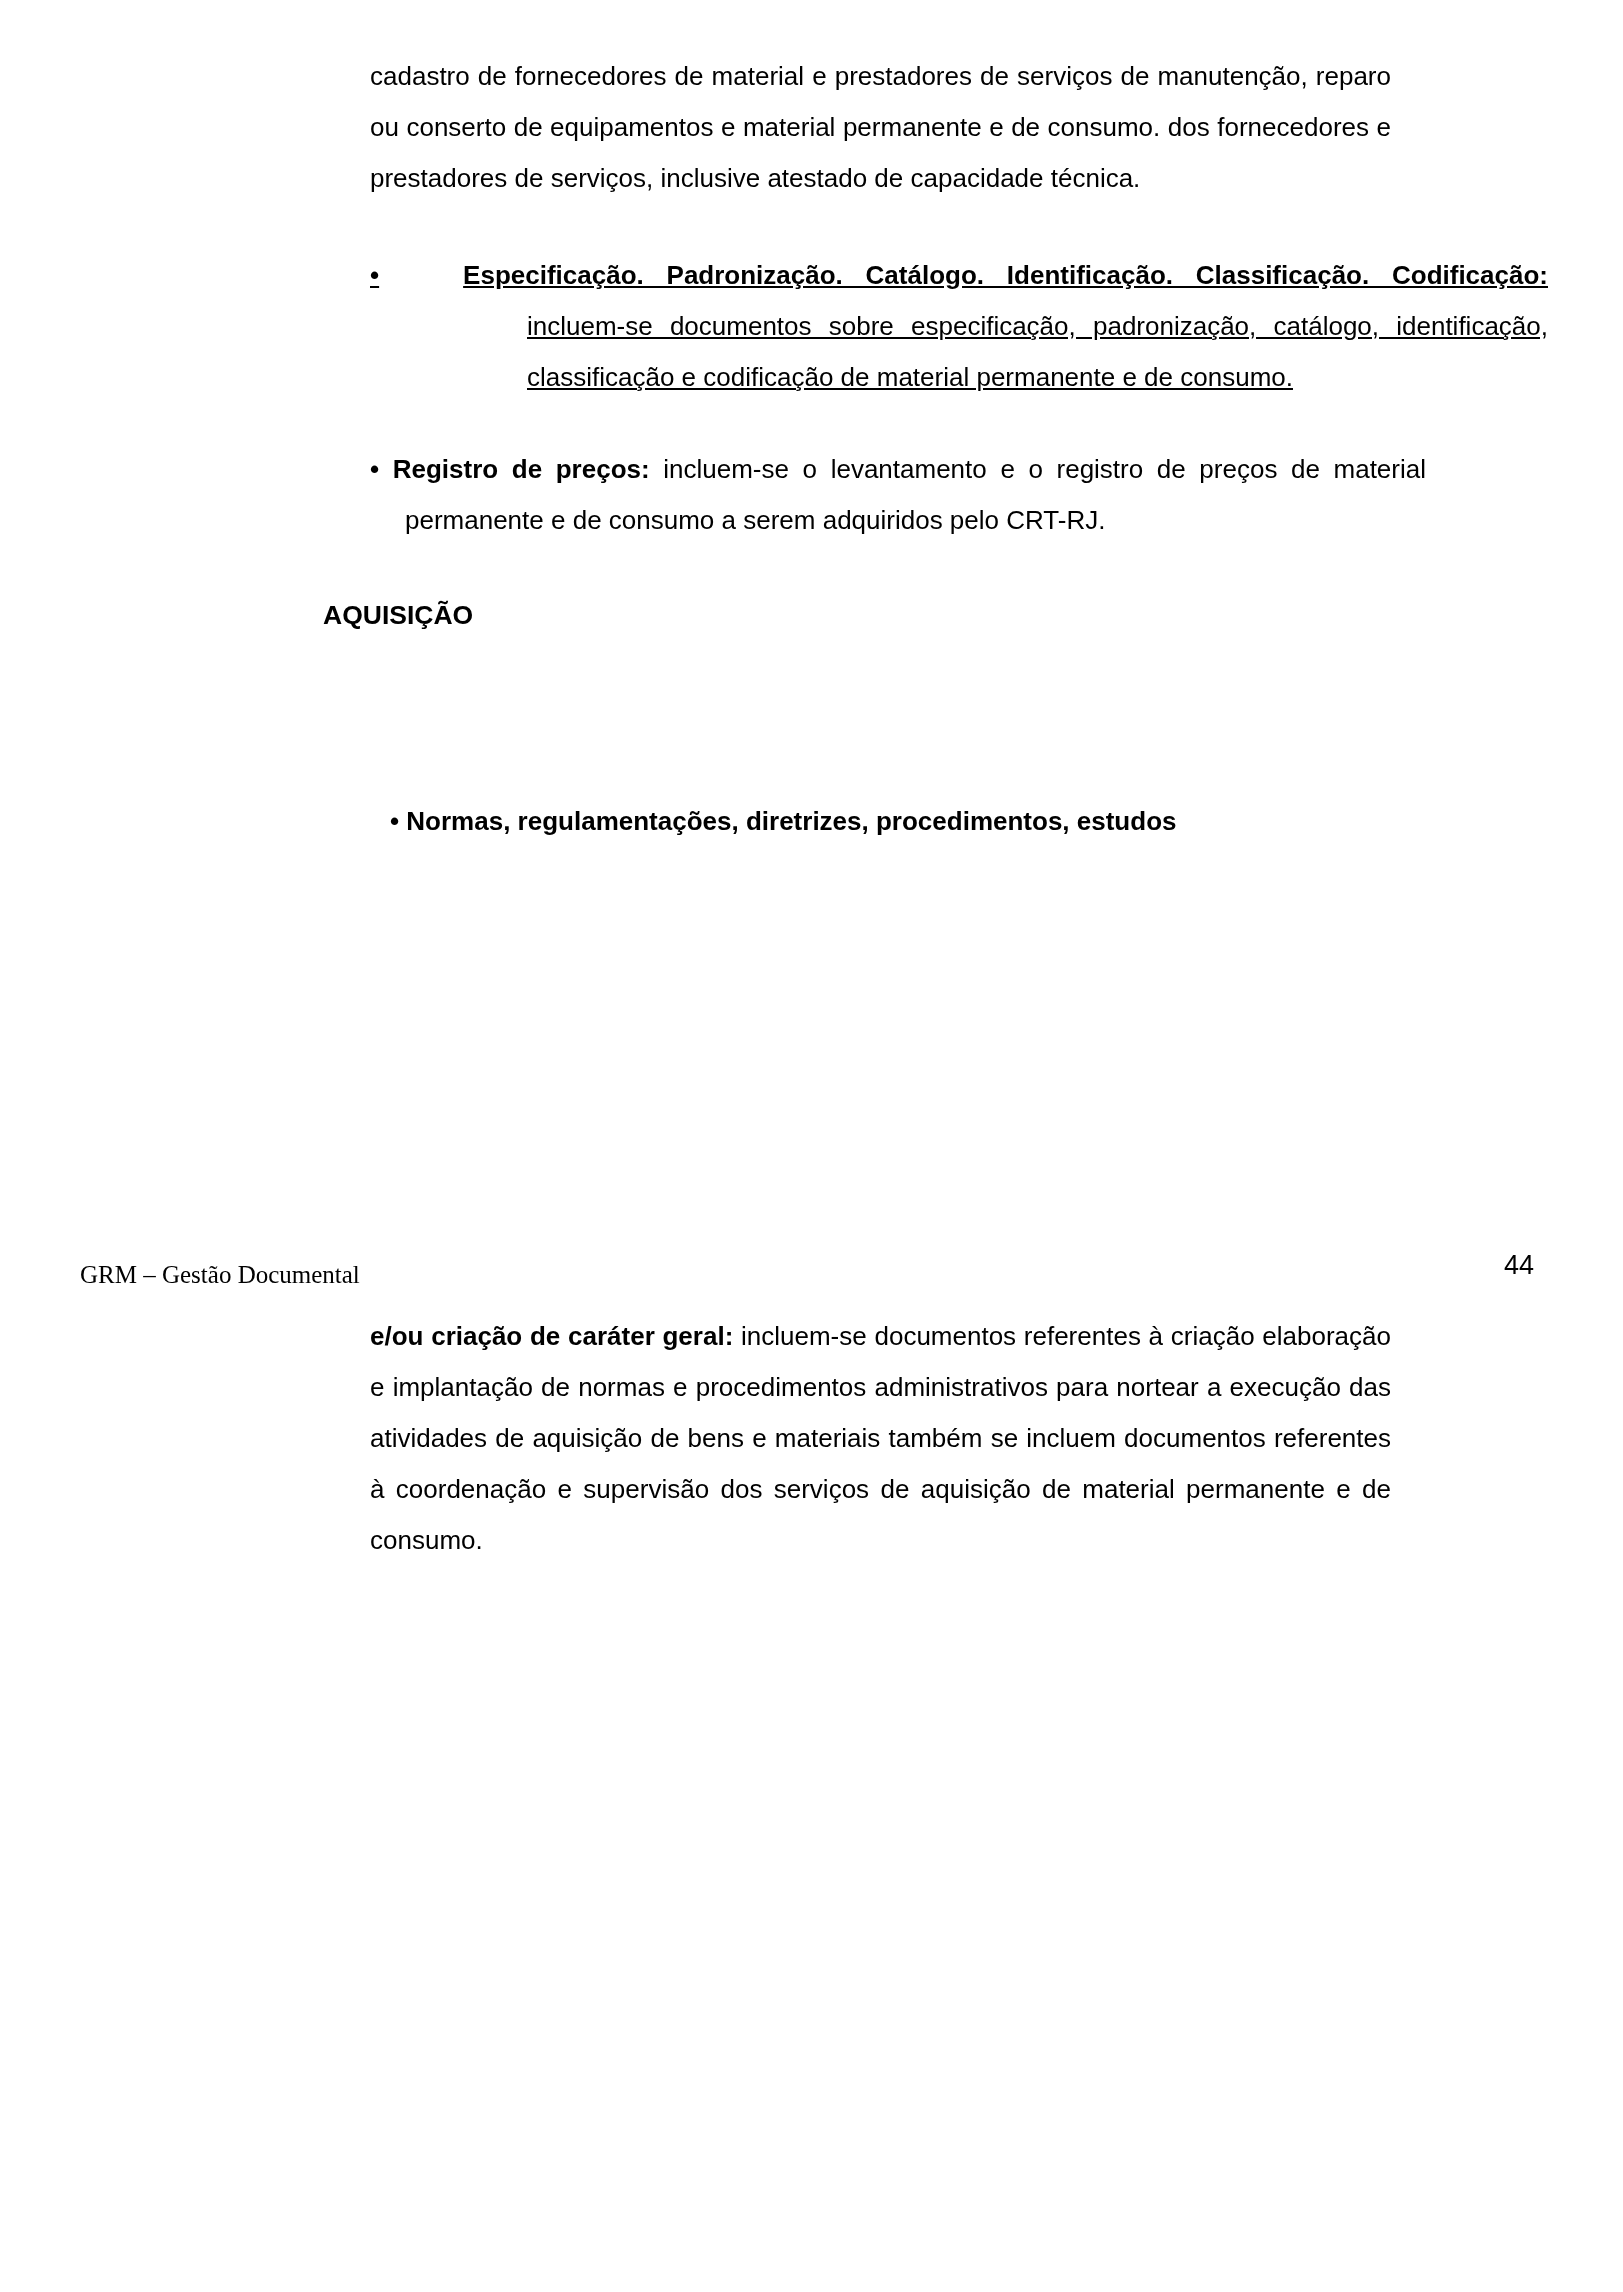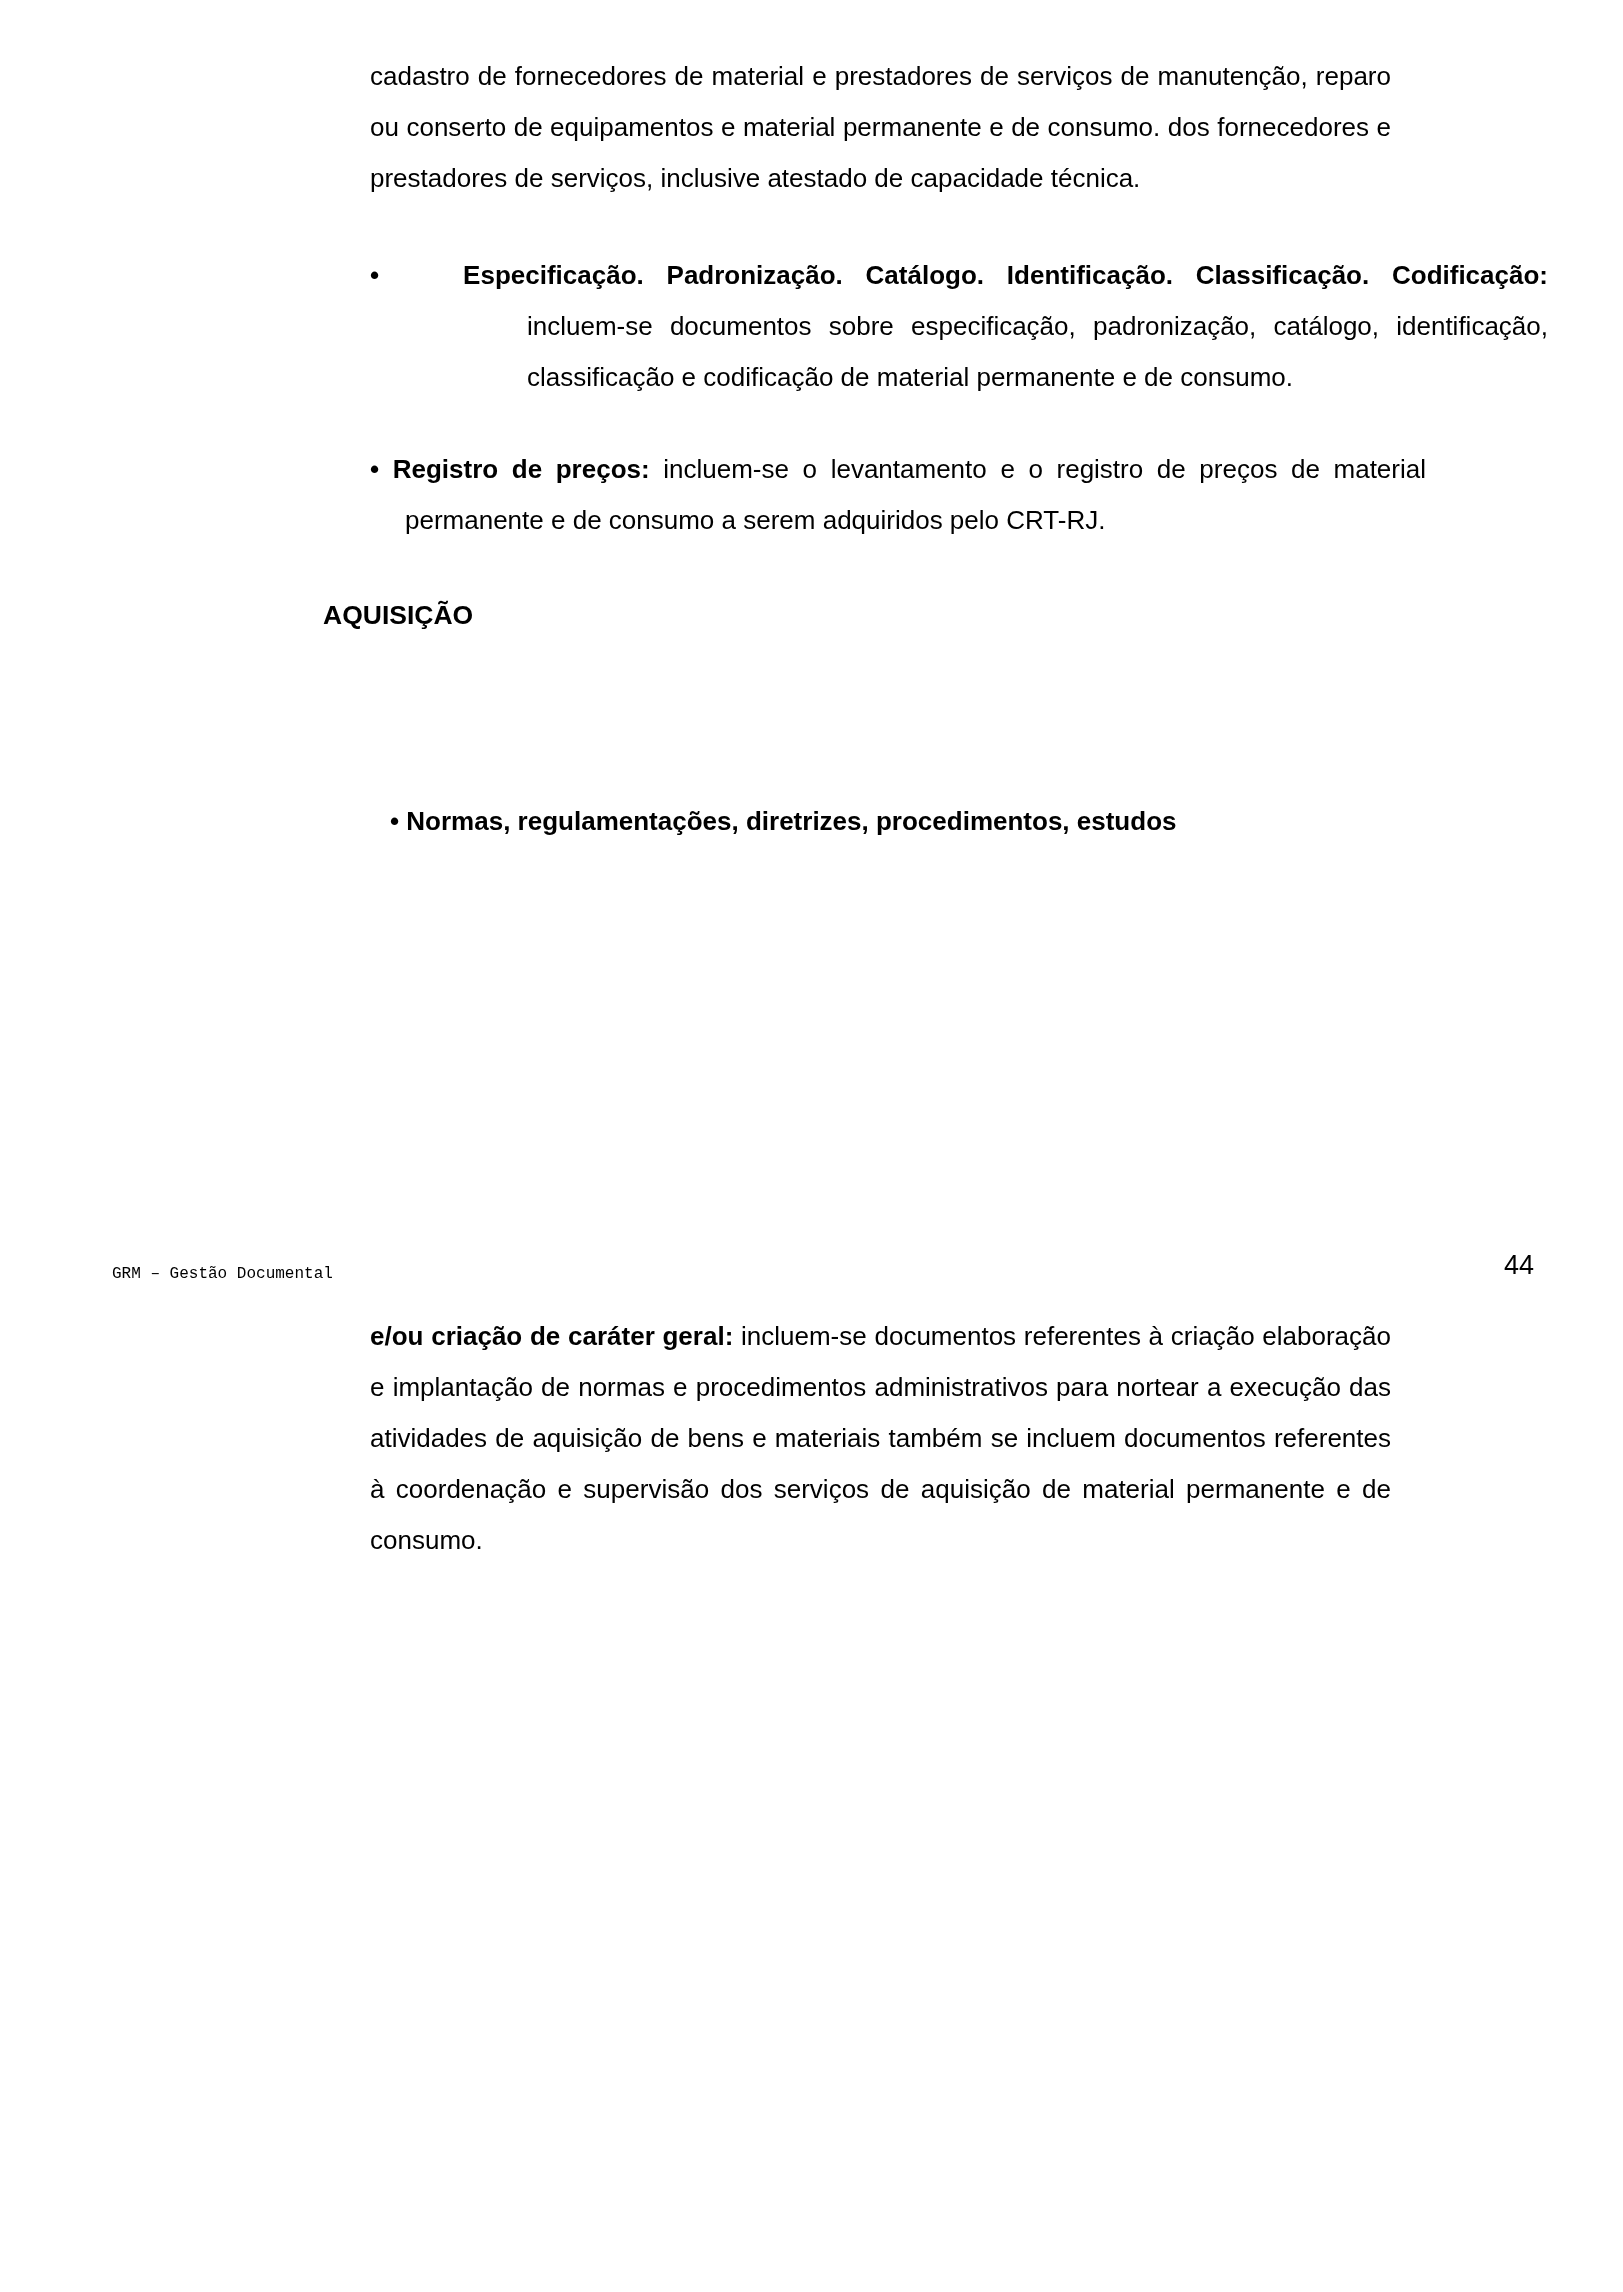--- a/index.html
+++ b/index.html
@@ -42,20 +42,21 @@
     width: 1021px;
   }
 
   
   #bullet-especificacao {
     left: 370px;
     top: 250px;
     width: 1021px;
     text-indent: -157px;
     padding-left: 157px;
+    text-decoration: underline;
   }
   #bullet-especificacao .tabgap {
     display: inline-block;
     width: 84px;
   }
 
   #bullet-registro {
     left: 370px;
     top: 444px;
     width: 1021px;
@@ -94,25 +95,24 @@
   #bullet-normas .lead {
     display: inline-block;
     padding-left: 0;
   }
 
   
   #running-header {
     position: absolute;
     left: 80px;
     top: 1262px;
-    font-family: Liberation Mono, monospace;
-    font-size: 16px;
+    font-family: Liberation Serif, serif;
+    font-size: 25px;
     line-height: 25.5px;
     white-space: nowrap;
-    margin-left: 32px;
   }
   #page-number {
     position: absolute;
     left: 1504px;
     top: 1253px;
     font-size: 27px;
     line-height: 25.5px;
     text-align: left;
   }
 

